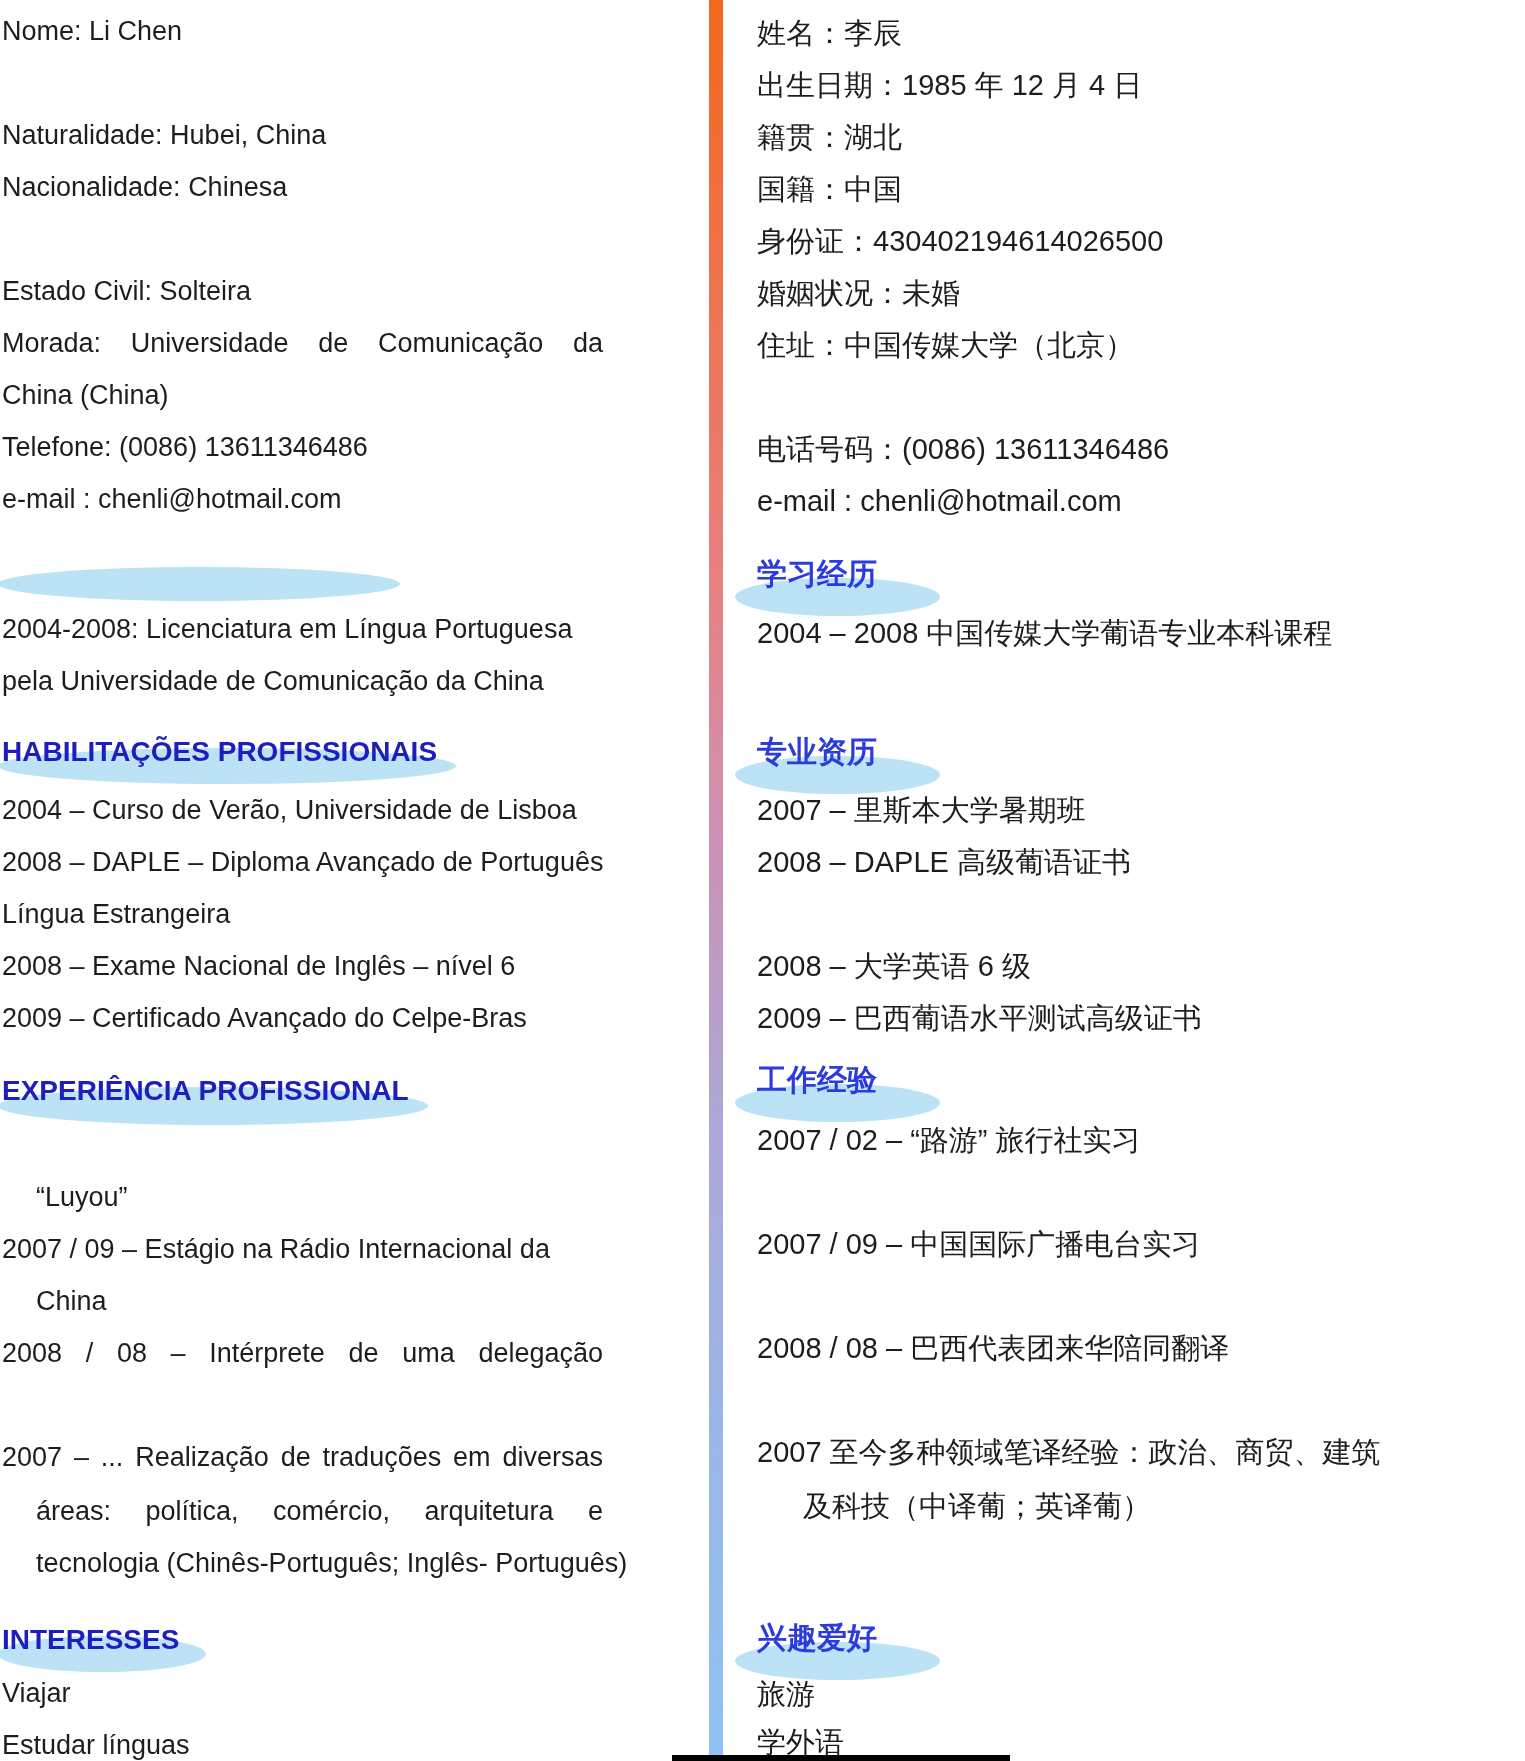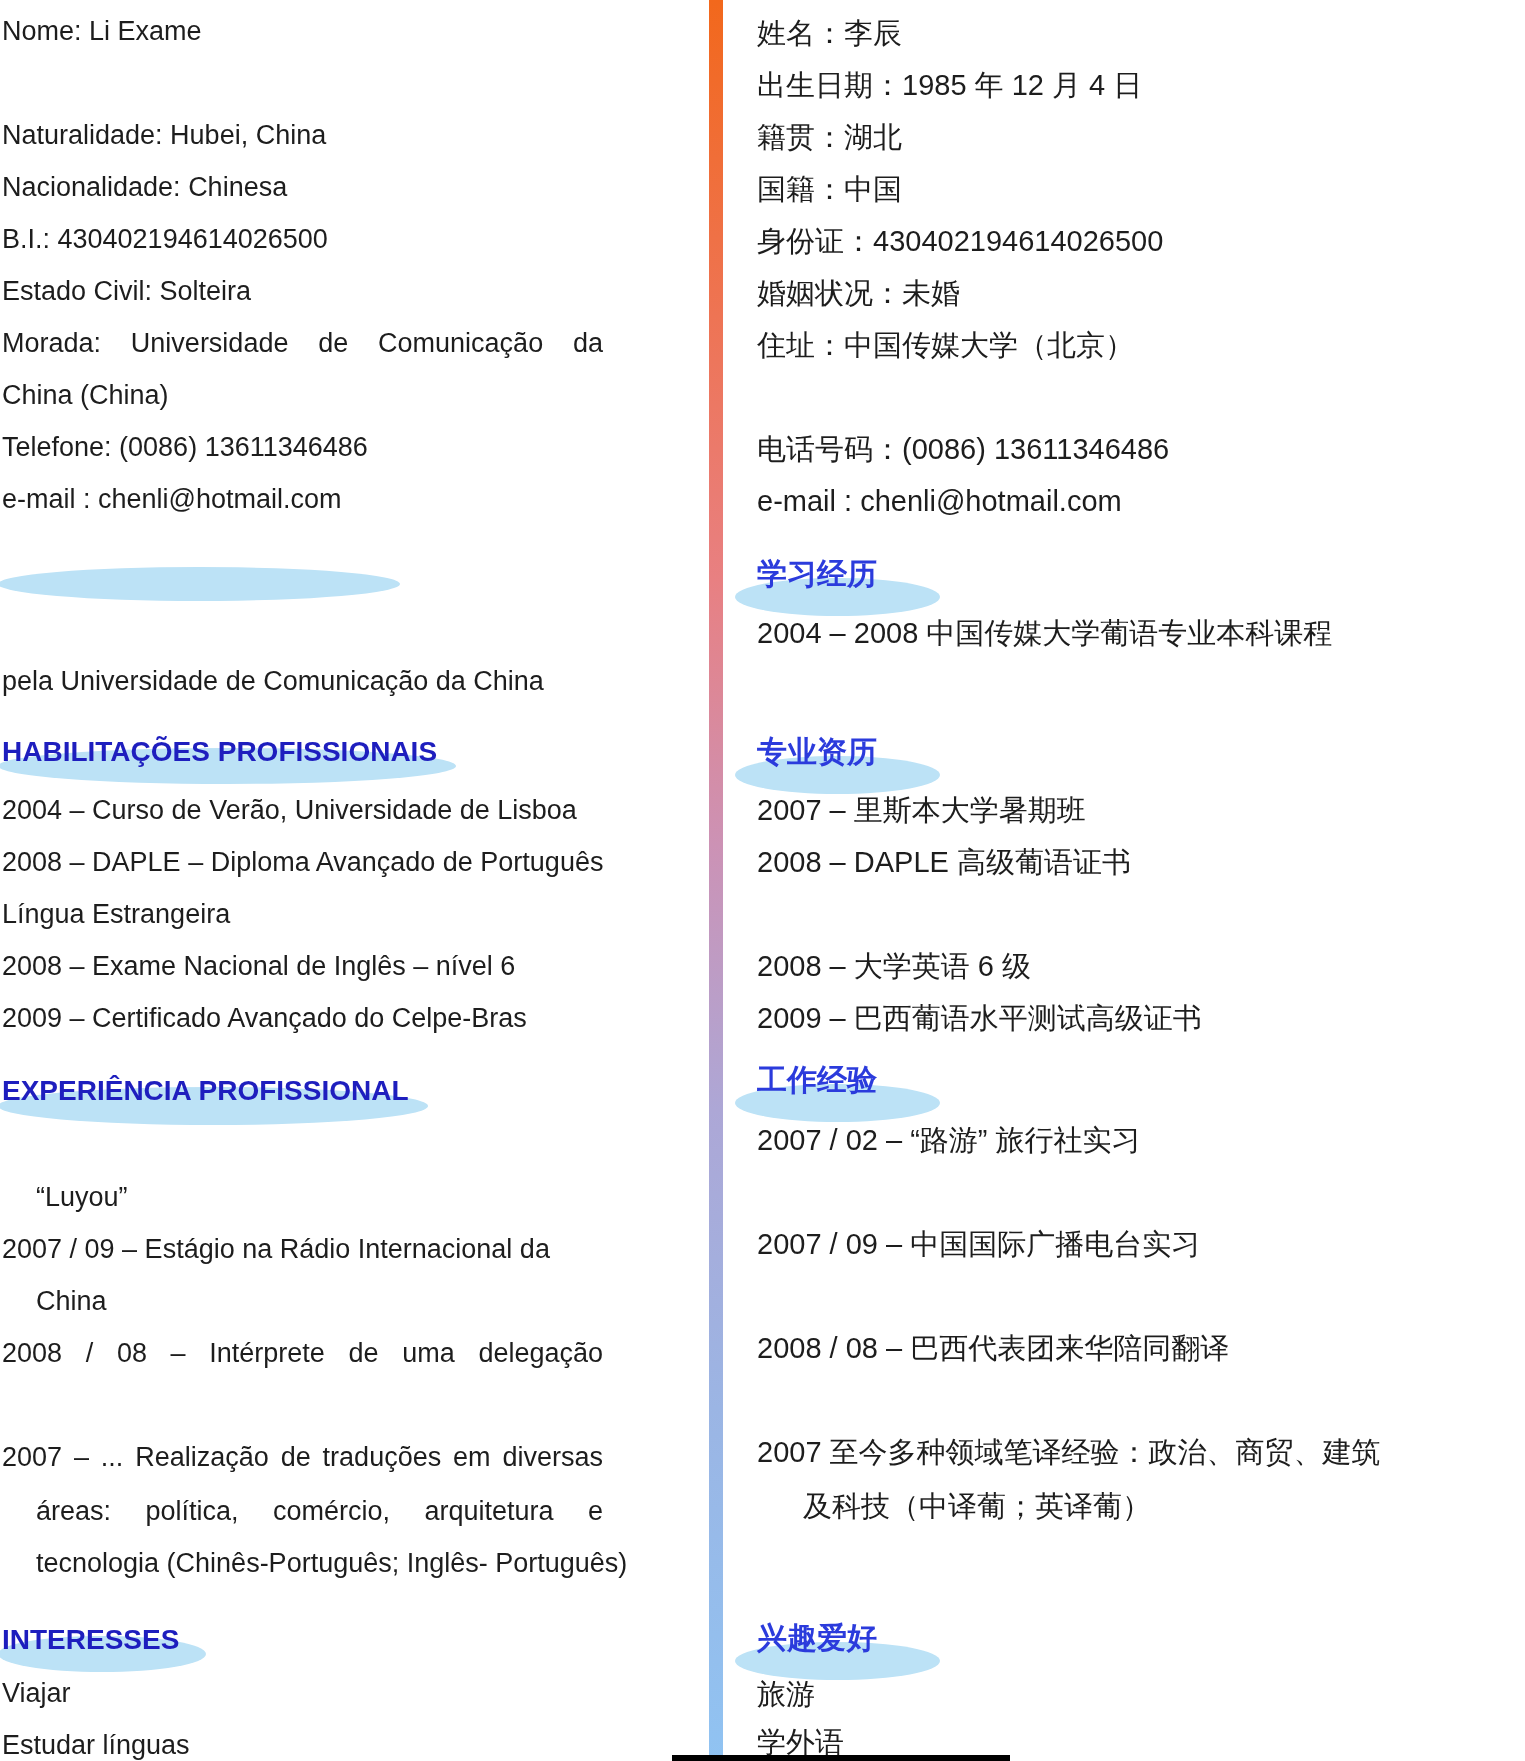--- a/index.html
+++ b/index.html
@@ -38,31 +38,31 @@
     background:#000000;
   }
 </style>
 </head>
 <body>
 
 <div class="page">
 
   <div class="divider"></div>
 
-  <div class="ln" style="top:14px">Nome: Li Exame</div>
+  <div class="ln" style="top:14px">Nome: Li Chen</div>
   <div class="ln" style="top:118px">Naturalidade: Hubei, China</div>
   <div class="ln" style="top:170px">Nacionalidade: Chinesa</div>
-  <div class="ln" style="top:222px">B.I.: 430402194614026500</div>
   <div class="ln" style="top:274px">Estado Civil: Solteira</div>
   <div class="ln jf" style="top:326px">Morada: Universidade de Comunicação da</div>
   <div class="ln" style="top:378px">China (China)</div>
   <div class="ln" style="top:430px">Telefone: (0086) 13611346486</div>
   <div class="ln" style="top:482px">e-mail : chenli@hotmail.com</div>
 
   <div class="ell" style="left:-2px;top:567px;width:402px;height:34px"></div>
+  <div class="ln" style="top:612px">2004-2008: Licenciatura em Língua Portuguesa</div>
   <div class="ln" style="top:664px">pela Universidade de Comunicação da China</div>
 
   <div class="ell" style="left:-2px;top:748px;width:458px;height:36px"></div>
   <div class="h h-pt" style="top:734px">HABILITAÇÕES PROFISSIONAIS</div>
   <div class="ln" style="top:793px">2004 – Curso de Verão, Universidade de Lisboa</div>
   <div class="ln" style="top:845px">2008 – DAPLE – Diploma Avançado de Português</div>
   <div class="ln" style="top:897px">Língua Estrangeira</div>
   <div class="ln" style="top:949px">2008 – Exame Nacional de Inglês – nível 6</div>
   <div class="ln" style="top:1001px">2009 – Certificado Avançado do Celpe-Bras</div>
 

